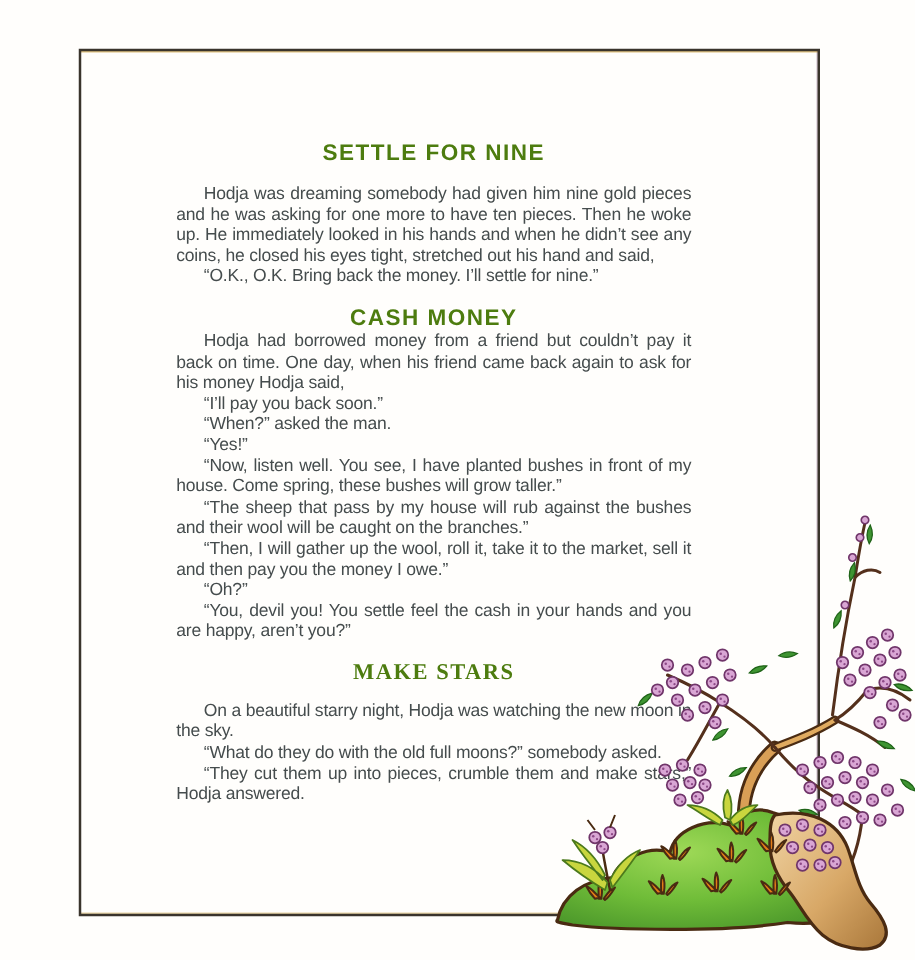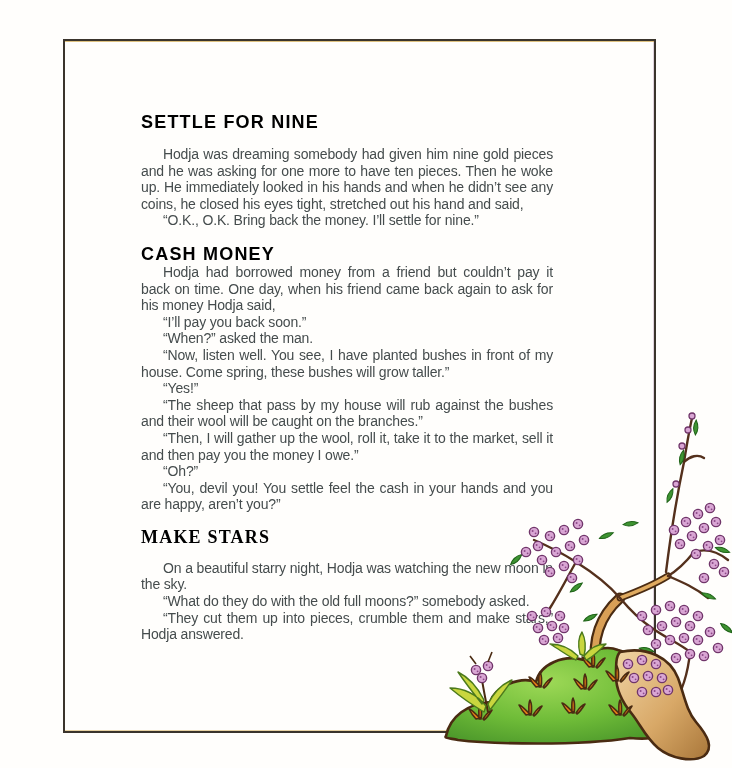--- a/index.html
+++ b/index.html
@@ -26,24 +26,25 @@
     position:absolute;
     left:141px; top:112px;
     width:412px;
     color:#454c4d;
     font-size:14px;
     line-height:16.6px;
     letter-spacing:-0.15px;
     z-index:2;
   }
   .sec h2 {
+    text-align:center;
     font-size:18px;
     line-height:20px;
     font-weight:bold;
-    color:#000000;
+    color:#4d7c0f;
     letter-spacing:1.2px;
     margin:0;
   }
   .sec-1 h2 { margin:0 0 14px 0; }
   .sec-2 h2 { margin:15px 0 0 0; }
   .sec-3 h2 { margin:14px 0 13px 0;font-family:Liberation Serif, serif; }
   .sec p {
     margin:0;
     text-align:justify;
     text-indent:22px;
@@ -67,22 +68,22 @@
     <h2>SETTLE FOR NINE</h2>
     <p>Hodja was dreaming somebody had given him nine gold pieces and he was asking for one more to have ten pieces. Then he woke up. He immediately looked in his hands and when he didn’t see any coins, he closed his eyes tight, stretched out his hand and said,</p>
     <p>“O.K., O.K. Bring back the money. I’ll settle for nine.”</p>
   </div>
 
   <div class="sec sec-2">
     <h2>CASH MONEY</h2>
     <p>Hodja had borrowed money from a friend but couldn’t pay it back on time. One day, when his friend came back again to ask for his money Hodja said,</p>
     <p>“I’ll pay you back soon.”</p>
     <p>“When?” asked the man.</p>
+    <p>“Yes!”</p>
     <p>“Now, listen well. You see, I have planted bushes in front of my house. Come spring, these bushes will grow taller.”</p>
-    <p>“Yes!”</p>
     <p>“The sheep that pass by my house will rub against the bushes and their wool will be caught on the branches.”</p>
     <p>“Then, I will gather up the wool, roll it, take it to the market, sell it and then pay you the money I owe.”</p>
     <p>“Oh?”</p>
     <p>“You, devil you! You settle feel the cash in your hands and you are happy, aren’t you?”</p>
   </div>
 
   <div class="sec sec-3">
     <h2>MAKE STARS</h2>
     <p>On a beautiful starry night, Hodja was watching the new moon in the sky.</p>
     <p>“What do they do with the old full moons?” somebody asked.</p>

